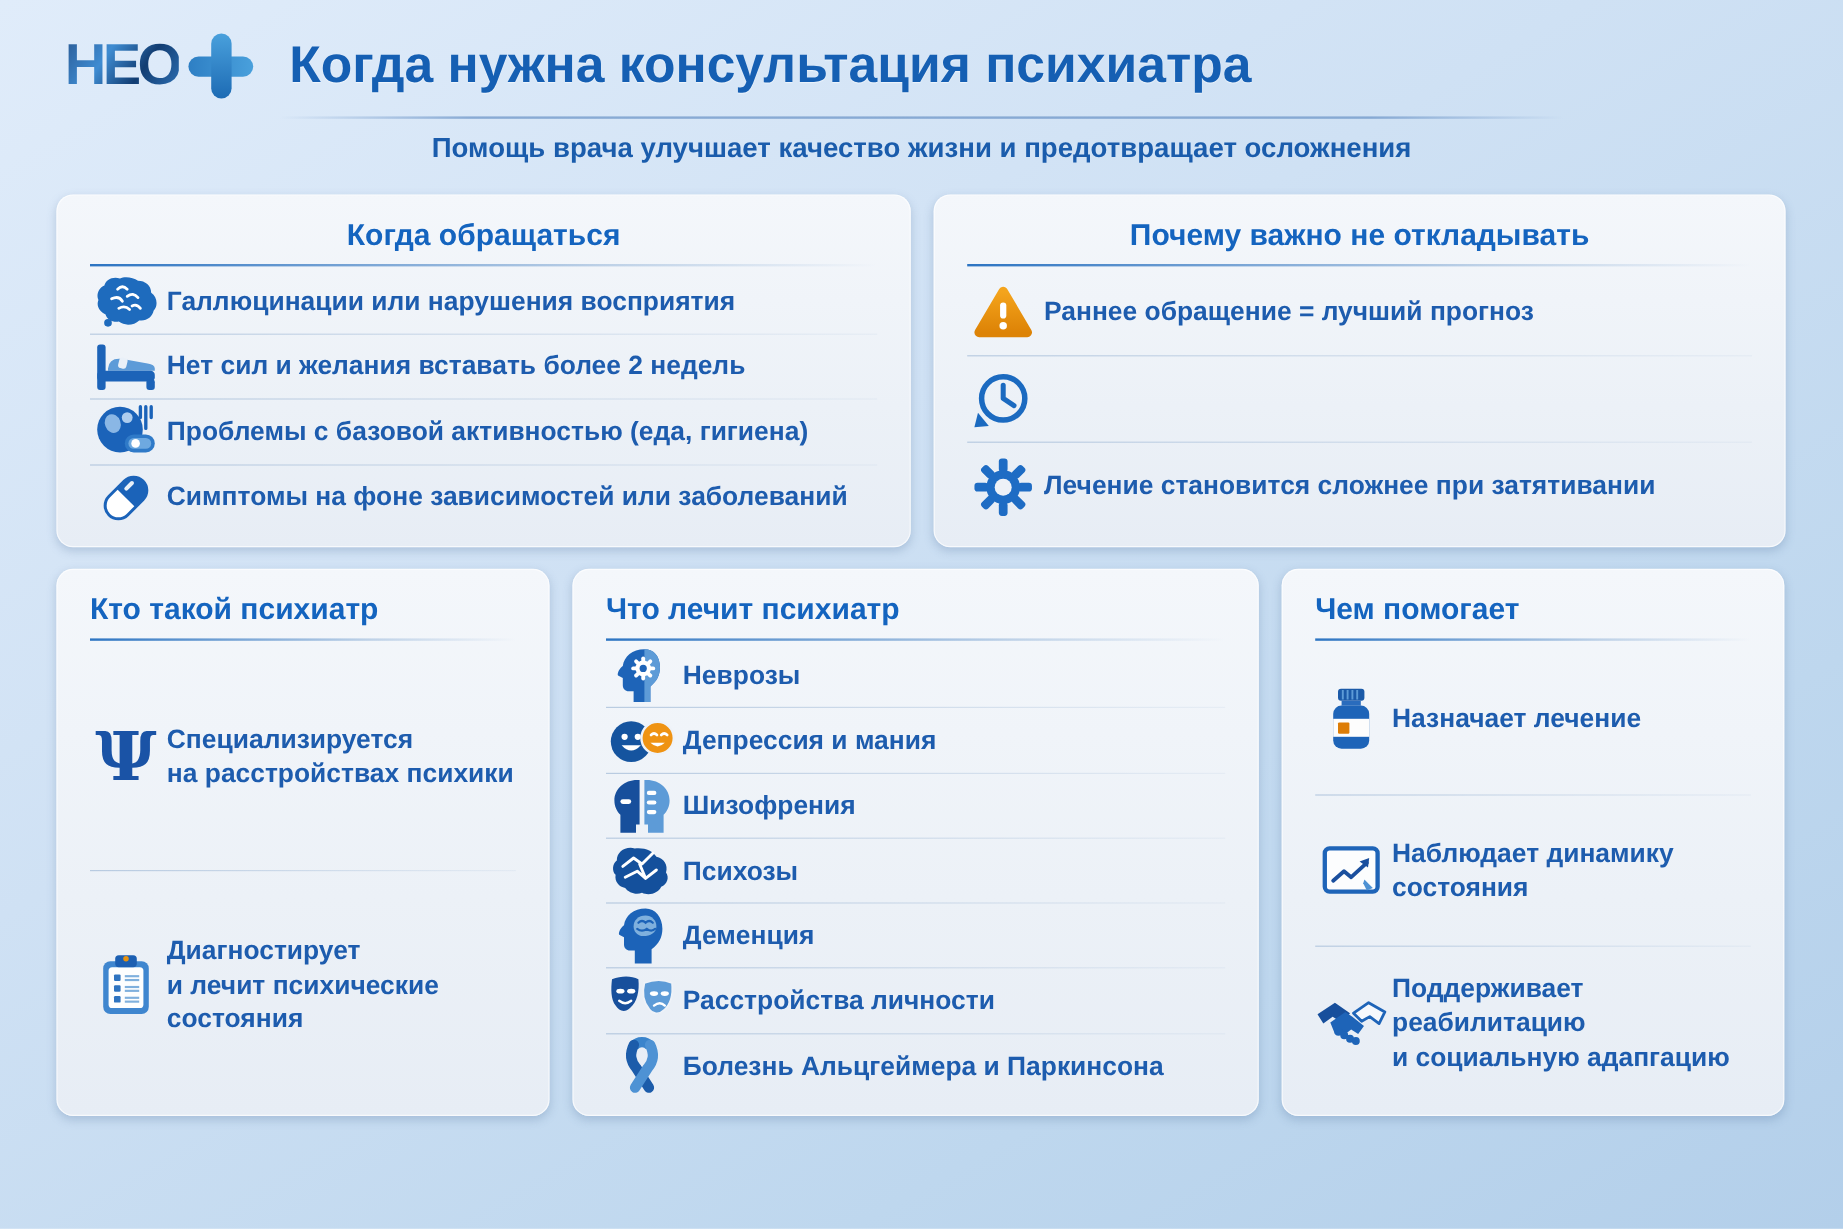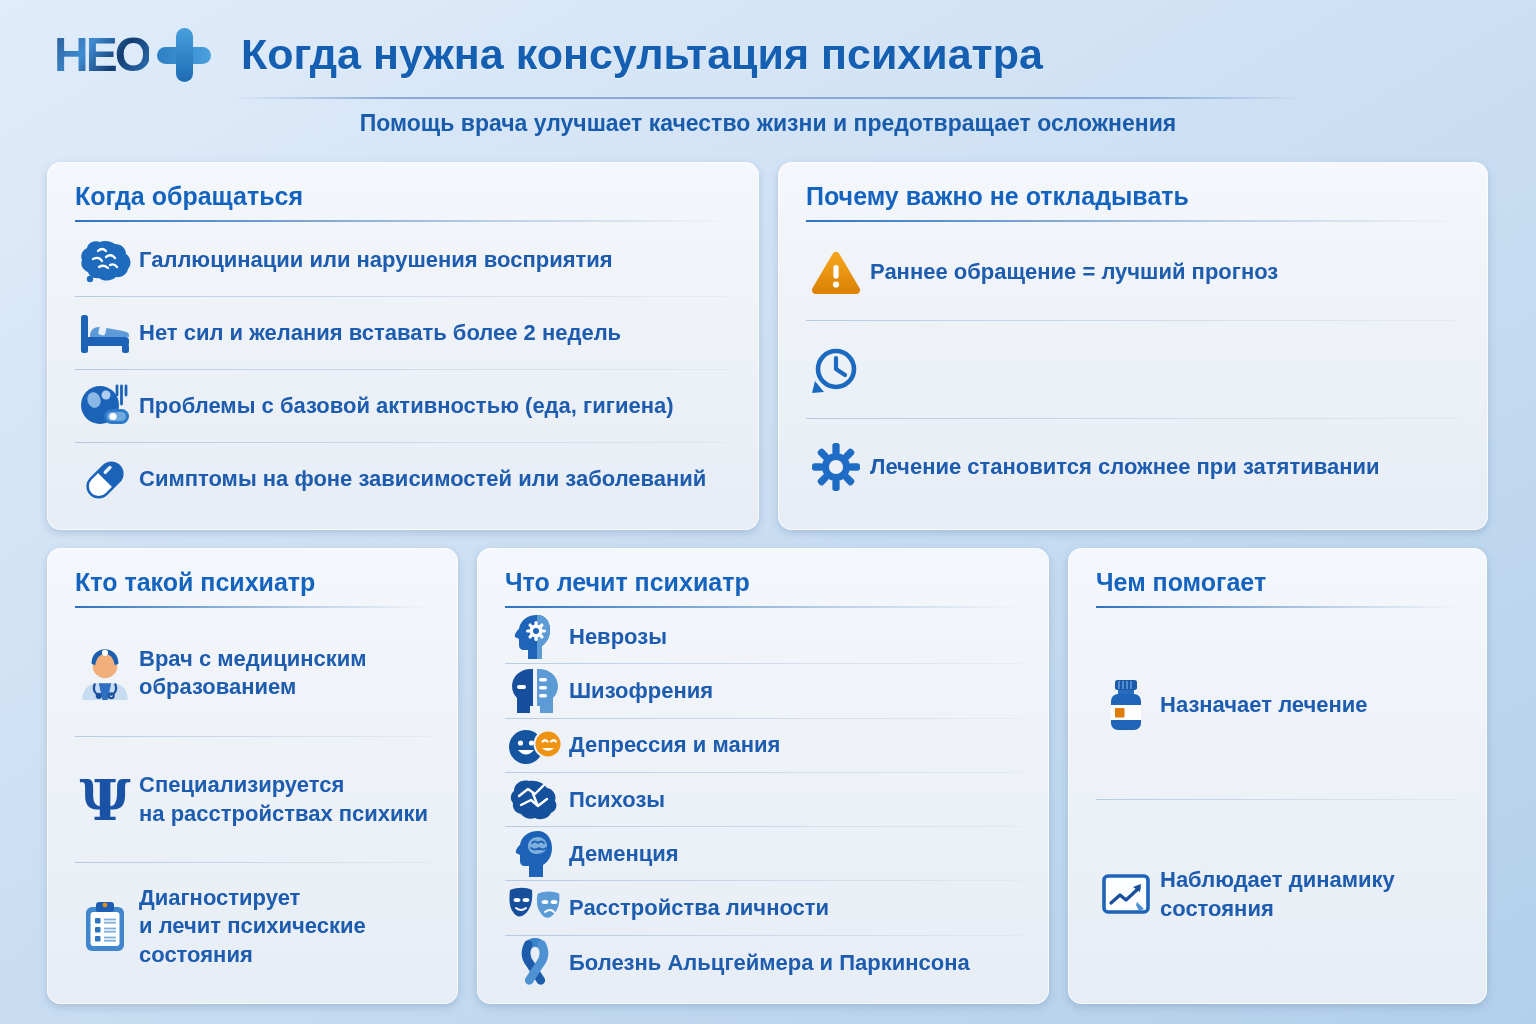--- a/index.html
+++ b/index.html
@@ -28,21 +28,21 @@
   .subtitle{margin-top:11px;text-align:center;font-size:23px;font-weight:bold;color:#1a5cac;}
   
   .board{margin-top:25px;padding:0 47px;}
   .row{display:flex;gap:19px;margin-bottom:18px;}
   .card{
     box-sizing:border-box;border-radius:14px;padding:20px 28px 14px;
     background:linear-gradient(180deg,#f4f7fb 0%,#ecf1f7 60%,#e7edf5 100%);
     box-shadow:0 3px 8px rgba(80,110,155,.28), inset 0 0 0 1px rgba(255,255,255,.65);
     display:flex;flex-direction:column;
   }
-  .row1 .card{height:368px;}
+  .row1 .card{height:294px;text-align:center;}
   .row2 .card{height:456px;}
   .c1{width:712px;}.c2{width:710px;}.c3{width:411px;}.c4{width:572px;}.c5{width:419px;}
   .card-title{margin:0;font-size:25px;font-weight:bold;color:#1464bf;}
   .card-rule{height:2px;margin-top:9px;flex:none;
     background:linear-gradient(90deg,#2c74c2 0%,rgba(90,140,195,.35) 65%,rgba(90,140,195,0) 100%);}
   .items{flex:1;display:flex;flex-direction:column;margin-top:2px;}
   .item{flex:1;display:flex;align-items:center;gap:4px;position:relative;}
   .item:not(:last-child)::after{content:"";position:absolute;bottom:0;left:0;right:0;height:1px;
     background:linear-gradient(90deg,rgba(140,170,205,.55),rgba(140,170,205,.1));}
   .icon{width:60px;flex:none;display:flex;align-items:center;justify-content:center;}
@@ -177,36 +177,20 @@
     </div>
 
     <div class="row row2">
 
       <section class="card c3">
         <h2 class="card-title">Кто такой психиатр</h2>
         <div class="card-rule"></div>
         <div class="items">
           <div class="item">
             <span class="icon">
-              <svg width="58" height="58" viewBox="0 0 56 56">
-                <path d="M6 54c0-10 6-15 13-16h18c7 1 13 6 13 16z" fill="#c7dcf1"></path>
-                <path d="M22 38h12l-3.5 16h-5z" fill="#2f6fc1"></path>
-                <circle cx="28" cy="21" r="12" fill="#f1b07b"></circle>
-                <path d="M15 19c0-9 6-14 13-14s13 5 13 14l-3.5 1.5C36 13 33 10 28 10s-8 3-9.5 10.5z" fill="#1c5fb2"></path>
-                <circle cx="28" cy="8.5" r="3" fill="#fff"></circle>
-                <path d="M18 39c-2 5 0 9 4 10m16-10c2 5 0 9-4 10" stroke="#1a4f9e" stroke-width="2.2" fill="none" stroke-linecap="round"></path>
-                <circle cx="22" cy="50" r="3" fill="#1a4f9e"></circle>
-                <circle cx="34" cy="50" r="2.4" fill="none" stroke="#1a4f9e" stroke-width="2"></circle>
-              </svg>
-            </span>
-            <span class="item-text">Врач с медицинским
-образованием</span>
-          </div>
-          <div class="item">
-            <span class="icon">
                 <span class="psi">Ψ</span>
               </span>
             <span class="item-text">Специализируется
 на расстройствах психики</span>
           </div>
           <div class="item">
             <span class="icon">
               <svg width="48" height="54" viewBox="0 0 48 54">
                 <rect x="5" y="7" width="38" height="44" rx="6" fill="#3f86cf"></rect>
                 <rect x="9.5" y="12" width="29" height="34" rx="3" fill="#fdfefe"></rect>
@@ -249,46 +233,46 @@
                   <rect x="22.4" y="8" width="3.2" height="20" rx="1.6" transform="rotate(135 24 18)"></rect>
                   <circle cx="24" cy="18" r="6.5"></circle>
                 </g>
                 <circle cx="24" cy="18" r="3" fill="#1e64b8"></circle>
               </svg>
             </span>
             <span class="item-text">Неврозы</span>
           </div>
           <div class="item">
             <span class="icon">
-              <svg width="52" height="48" viewBox="0 0 52 48">
-                <path d="M24 2C12 1 3 9 3 19c0 5 2 9 5 12v15h13v-7h3V2z" fill="#174f9c"></path>
-                <rect x="8" y="18" width="9" height="4" rx="2" fill="#fff"></rect>
-                <g transform="translate(52,0) scale(-1,1)">
-                  <path d="M24 2C12 1 3 9 3 19c0 5 2 9 5 12v15h13v-7h3V2z" fill="#5d9bd7"></path>
-                </g>
-                <rect x="30" y="11" width="8" height="3.5" rx="1.75" fill="#fff"></rect>
-                <rect x="30" y="19" width="8" height="3.5" rx="1.75" fill="#fff"></rect>
-                <rect x="30" y="27" width="8" height="3.5" rx="1.75" fill="#fff"></rect>
-              </svg>
-            </span>
-            <span class="item-text">Шизофрения</span>
-          </div>
-          <div class="item">
-            <span class="icon">
               <svg width="56" height="46" viewBox="0 0 56 46">
                 <circle cx="19" cy="24" r="17" fill="#15549f"></circle>
                 <circle cx="13.5" cy="20" r="2.6" fill="#fff"></circle>
                   <circle cx="24.5" cy="20" r="2.6" fill="#fff"></circle>
                 <path d="M11 27q8 9 16 0z" fill="#fff"></path>
                 <circle cx="41" cy="21" r="13.5" fill="#ef9313" stroke="#eef2f8" stroke-width="2"></circle>
                 <path d="M35.5 18.5q2.5-2.5 5 0M44 18.5q2.5-2.5 5 0" stroke="#fff" stroke-width="2.2" fill="none" stroke-linecap="round"></path>
                 <path d="M35 25q6 6 12 0z" fill="#fff"></path>
               </svg>
             </span>
             <span class="item-text">Депрессия и мания</span>
+          </div>
+          <div class="item">
+            <span class="icon">
+              <svg width="52" height="48" viewBox="0 0 52 48">
+                <path d="M24 2C12 1 3 9 3 19c0 5 2 9 5 12v15h13v-7h3V2z" fill="#174f9c"></path>
+                <rect x="8" y="18" width="9" height="4" rx="2" fill="#fff"></rect>
+                <g transform="translate(52,0) scale(-1,1)">
+                  <path d="M24 2C12 1 3 9 3 19c0 5 2 9 5 12v15h13v-7h3V2z" fill="#5d9bd7"></path>
+                </g>
+                <rect x="30" y="11" width="8" height="3.5" rx="1.75" fill="#fff"></rect>
+                <rect x="30" y="19" width="8" height="3.5" rx="1.75" fill="#fff"></rect>
+                <rect x="30" y="27" width="8" height="3.5" rx="1.75" fill="#fff"></rect>
+              </svg>
+            </span>
+            <span class="item-text">Шизофрения</span>
           </div>
           <div class="item">
             <span class="icon">
               <svg width="52" height="44" viewBox="0 0 52 44">
                 <path d="M20 3C12 1 5 6 5 13c-4 3-4 9-1 12-1 6 3 10 8 11 3 4 9 6 14 4 6 3 14 0 16-5 5-2 7-8 4-12 2-6-2-12-8-13-3-5-10-8-18-7z" fill="#14509c"></path>
                 <path d="M10 18l9-7 7 5 9-9M12 27l10-5 7 6 9-7M24 16l5 12" stroke="#fff" stroke-width="2.4" fill="none" stroke-linecap="round" stroke-linejoin="round"></path>
               </svg>
             </span>
             <span class="item-text">Психозы</span>
           </div>
@@ -351,17 +335,32 @@
             <span class="icon">
               <svg width="50" height="46" viewBox="0 0 50 46">
                 <rect x="3" y="4" width="44" height="36" rx="4" fill="#fcfdfe" stroke="#1e64b8" stroke-width="3.6"></rect>
                 <path d="M10 31l9-8 6 5 13-12" stroke="#1a4f9e" stroke-width="3.2" fill="none" stroke-linecap="round" stroke-linejoin="round"></path>
                 <path d="M32 15l8-3-1 8z" fill="#1a4f9e"></path>
                 <path d="M36 30l7 7-5 2-3-6z" fill="#4e92d4"></path>
               </svg>
             </span>
             <span class="item-text">Наблюдает динамику состояния</span>
           </div>
+          <div class="item">
+            <span class="icon">
+              <svg width="62" height="42" viewBox="0 0 62 42">
+                <path d="M2 13L17 3l13 9-7 8-8-5-8 6z" fill="#174f9c"></path>
+                <path d="M60 11L46 3 33 12l7 7 7-4 8 6z" fill="#f5f8fc" stroke="#1e64b8" stroke-width="2.4" stroke-linejoin="round"></path>
+                <path d="M13 20l13-9 6 4 10 8-5 7-6-4-5 4-5-3-4 3z" fill="#1e64b8"></path>
+                <circle cx="20" cy="28" r="3.4" fill="#1e64b8"></circle>
+                <circle cx="25" cy="31" r="3.4" fill="#1e64b8"></circle>
+                <circle cx="30" cy="34" r="3.4" fill="#1e64b8"></circle>
+                <circle cx="35" cy="36" r="3.4" fill="#1e64b8"></circle>
+              </svg>
+            </span>
+            <span class="item-text">Поддерживает реабилитацию
+и социальную адапгацию</span>
+          </div>
         </div>
       </section>
     </div>
   </main>
 </div>
 
 </body></html>

